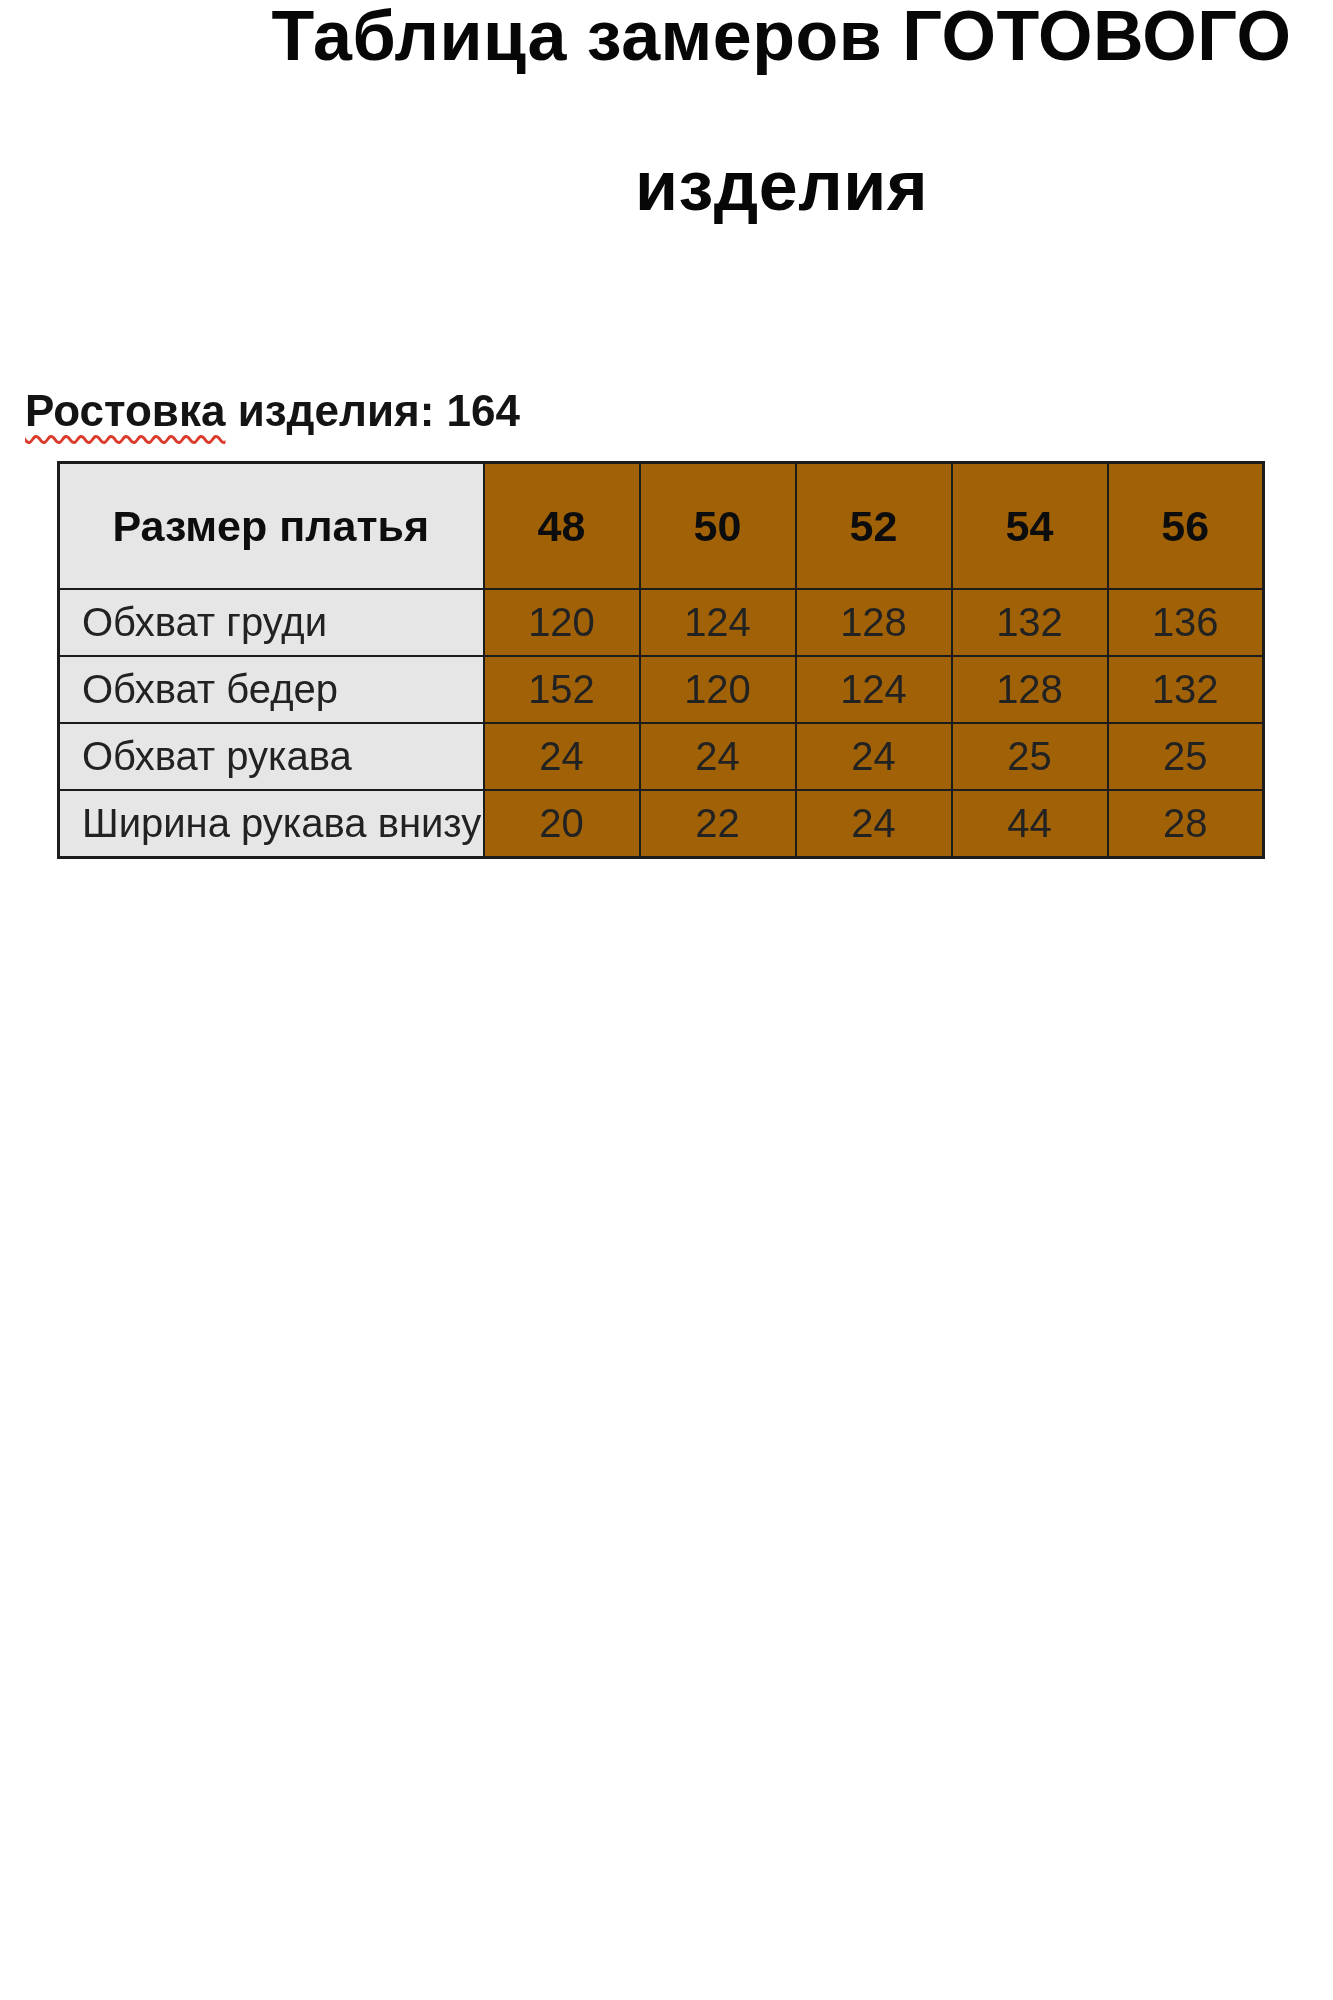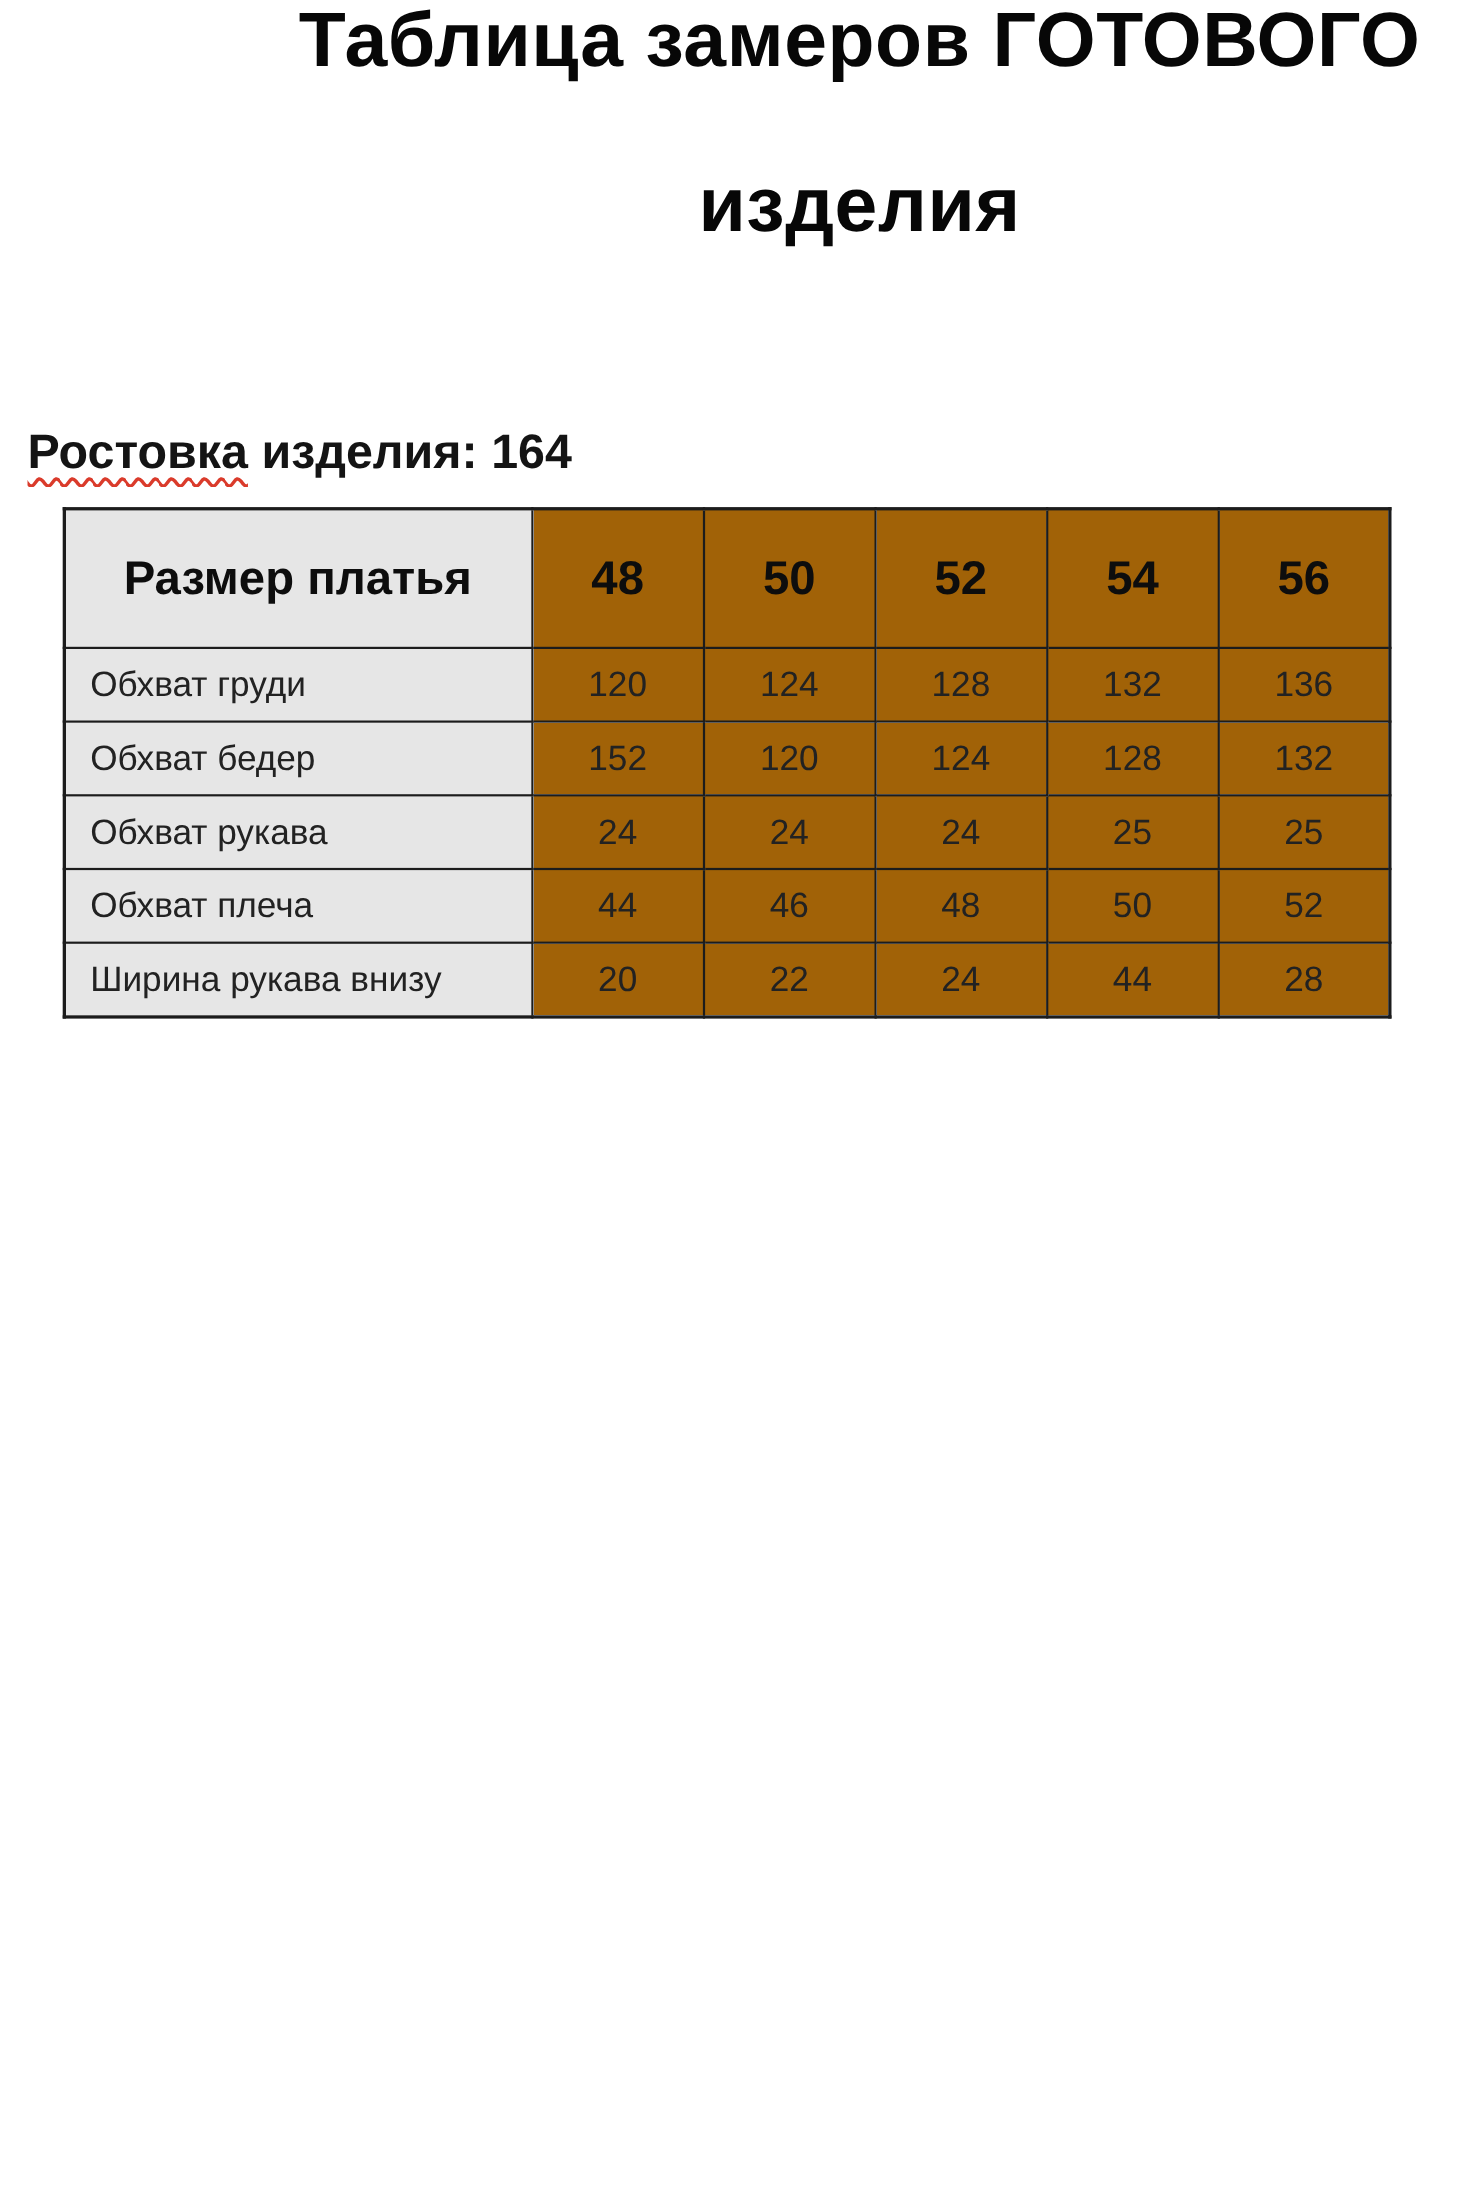--- a/index.html
+++ b/index.html
@@ -35,21 +35,21 @@
   }
   .size-table th,.size-table td{
     border:2px solid var(--border-color,#1c1c1c);
     vertical-align:middle;
     background:#a16207;
     overflow:hidden;white-space:nowrap;
   }
   .size-table col.c-label{width:425px;}
   .size-table col.c-val{width:156px;}
   .size-table thead th{height:122px;font-size:43px;font-weight:700;color:#0d0d0d;text-align:center;}
-  .size-table tbody td{height:63px;font-size:32px;font-weight:400;color:#222222;text-align:center;}
+  .size-table tbody td{height:63px;font-size:40px;font-weight:400;color:#222222;text-align:center;}
   .size-table .lbl{
     background:var(--header-bg,#e6e6e6);
     text-align:left;padding-left:22px;
   }
   .size-table thead th.lbl{text-align:center;padding-left:0;}
 </style>
 </head>
 <body>
 
 <h1 class="page-title">
@@ -98,28 +98,20 @@
       </tr>
       <tr>
         <td class="lbl">Обхват рукава</td>
         <td>24</td>
         <td>24</td>
         <td>24</td>
         <td>25</td>
         <td>25</td>
       </tr>
       <tr>
-        <td class="lbl">Обхват плеча</td>
-        <td>44</td>
-        <td>46</td>
-        <td>48</td>
-        <td>50</td>
-        <td>52</td>
-      </tr>
-      <tr>
         <td class="lbl">Ширина рукава внизу</td>
         <td>20</td>
         <td>22</td>
         <td>24</td>
         <td>44</td>
         <td>28</td>
       </tr>
     </tbody>
   </table>
 </div>

